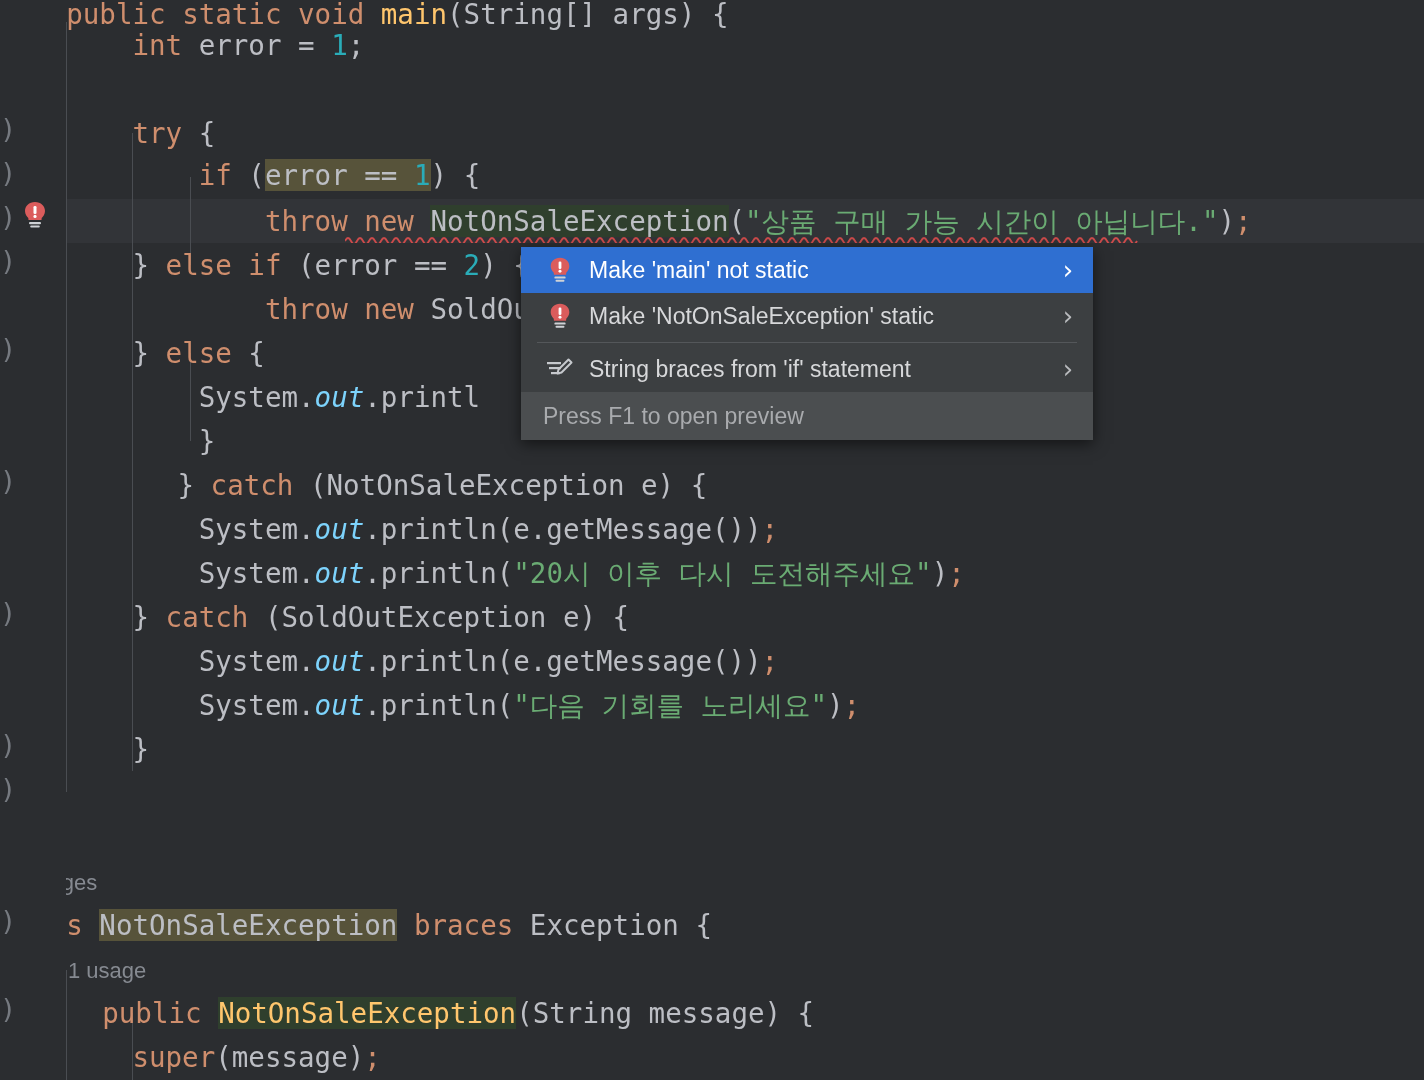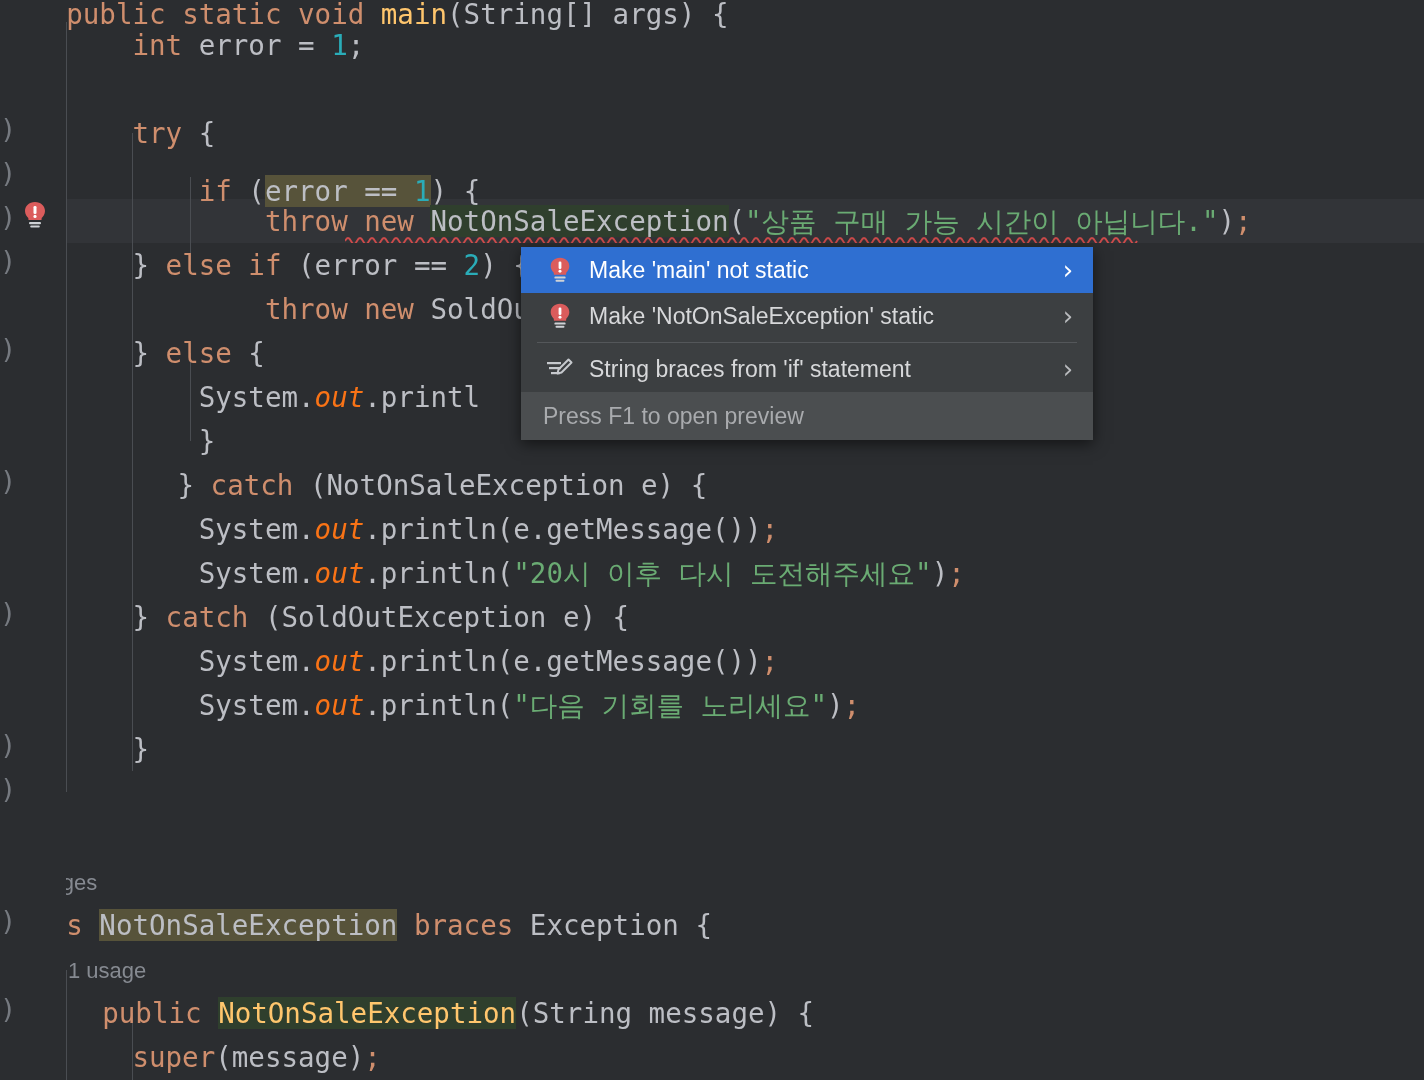--- a/index.html
+++ b/index.html
@@ -79,21 +79,21 @@
     width: 1px;
     background: #4a4d52;
     z-index: 1;
   }
 
   
   .kw   { color: #cf8e6d; }
   .num  { color: #2aacb8; }
   .str  { color: #6aab73; }
   .ident{ color: #bcbec4; }
-  .field{ color: #f97316; font-style: italic; }
+  .field{ color: #7dd3fc; font-style: italic; }
   .ctor { color: #ffc66d; }
   .punc { color: #bcbec4; }
 
   
   .hl-olive { background: #57533a; }
   .hl-green { background: #2f3f2d; }
   .squiggle-svg { position: absolute; z-index: 3; pointer-events: none; }
 
   
   .usage-hint {
@@ -186,21 +186,21 @@
       <div class="iguide" style="left: 132px; top: 485px; height: 286px;"></div>
       <div class="iguide" style="left: 66px; top: 970px; height: 110px;"></div>
       <div class="iguide" style="left: 132px; top: 1013px; height: 67px;"></div>
     </div>
 
   <div class="code-layer" id="code-layer">
       <div class="line" style="top: -8px;"><span class="punc">    </span><span class="kw">public static void </span><span class="ctor">main</span><span class="ident">(String[] args) {</span></div>
       <div class="line" style="top: 23px;"><span class="punc">        </span><span class="kw">int</span><span class="ident"> error = </span><span class="num">1</span><span class="punc">;</span></div>
       <div class="line" style="top: 67px;"></div>
       <div class="line" style="top: 111px;"><span class="punc">        </span><span class="kw">try</span><span class="ident"> {</span></div>
-      <div class="line" style="top: 169px;"><span class="punc">            </span><span class="kw">if</span><span class="ident"> (</span><span class="ident hl-olive">error == </span><span class="num hl-olive">1</span><span class="ident">) {</span></div>
+      <div class="line" style="top: 153px;"><span class="punc">            </span><span class="kw">if</span><span class="ident"> (</span><span class="ident hl-olive">error == </span><span class="num hl-olive">1</span><span class="ident">) {</span></div>
       <div class="line" style="top: 199px;"><span class="punc">                </span><span class="kw">throw new </span><span class="ident hl-green">NotOnSaleException</span><span class="ident">(</span><span class="str">"상품 구매 가능 시간이 아닙니다."</span><span class="ident">)</span><span class="kw">;</span></div>
       <div class="line" style="top: 243px;"><span class="punc">        </span><span class="ident">} </span><span class="kw">else if</span><span class="ident"> (error == </span><span class="num">2</span><span class="ident">) {</span></div>
       <div class="line" style="top: 287px;"><span class="punc">                </span><span class="kw">throw new </span><span class="ident">SoldOutException</span><span class="ident">(</span></div>
       <div class="line" style="top: 331px;"><span class="punc">        </span><span class="ident">} </span><span class="kw">else</span><span class="ident"> {</span></div>
       <div class="line" style="top: 375px;"><span class="punc">            </span><span class="ident">System.</span><span class="field">out</span><span class="ident">.printl</span></div>
       <div class="line" style="top: 419px;"><span class="ident">            }</span></div>
       <div class="line" style="top: 463px; margin-left: 45px;"><span class="ident">        } </span><span class="kw">catch</span><span class="ident"> (NotOnSaleException e) {</span></div>
       <div class="line" style="top: 507px;"><span class="ident">            System.</span><span class="field">out</span><span class="ident">.println(e.getMessage())</span><span class="kw">;</span></div>
       <div class="line" style="top: 551px;"><span class="ident">            System.</span><span class="field">out</span><span class="ident">.println(</span><span class="str">"20시 이후 다시 도전해주세요"</span><span class="ident">)</span><span class="kw">;</span></div>
       <div class="line" style="top: 595px;"><span class="ident">        } </span><span class="kw">catch</span><span class="ident"> (SoldOutException e) {</span></div>

